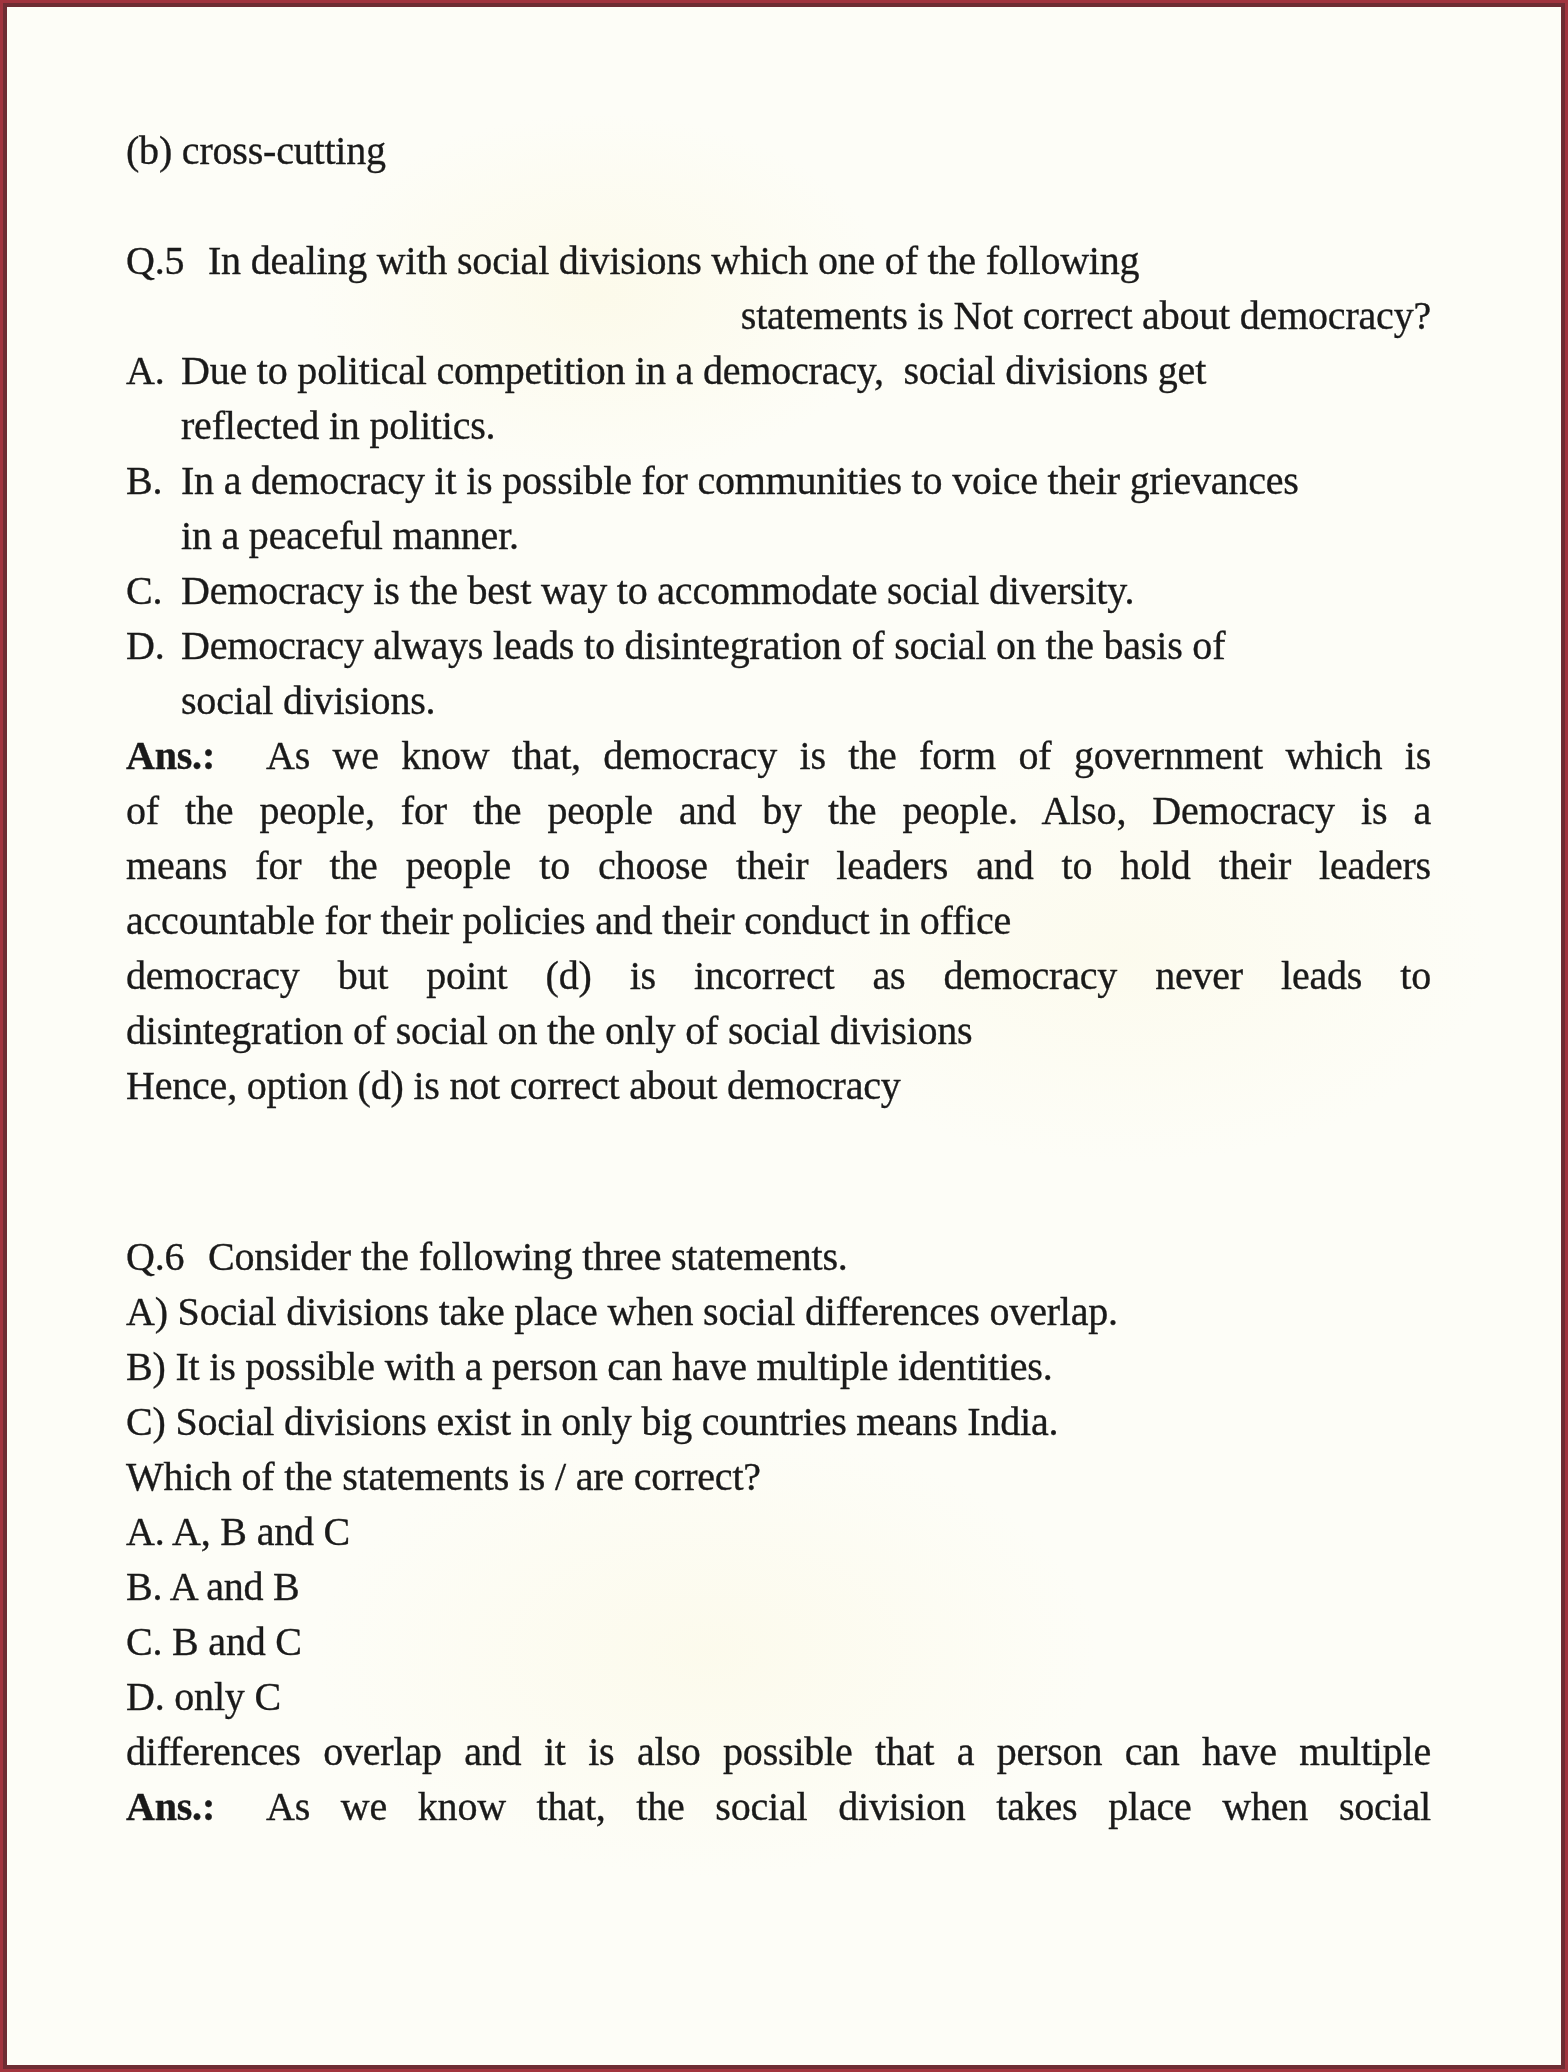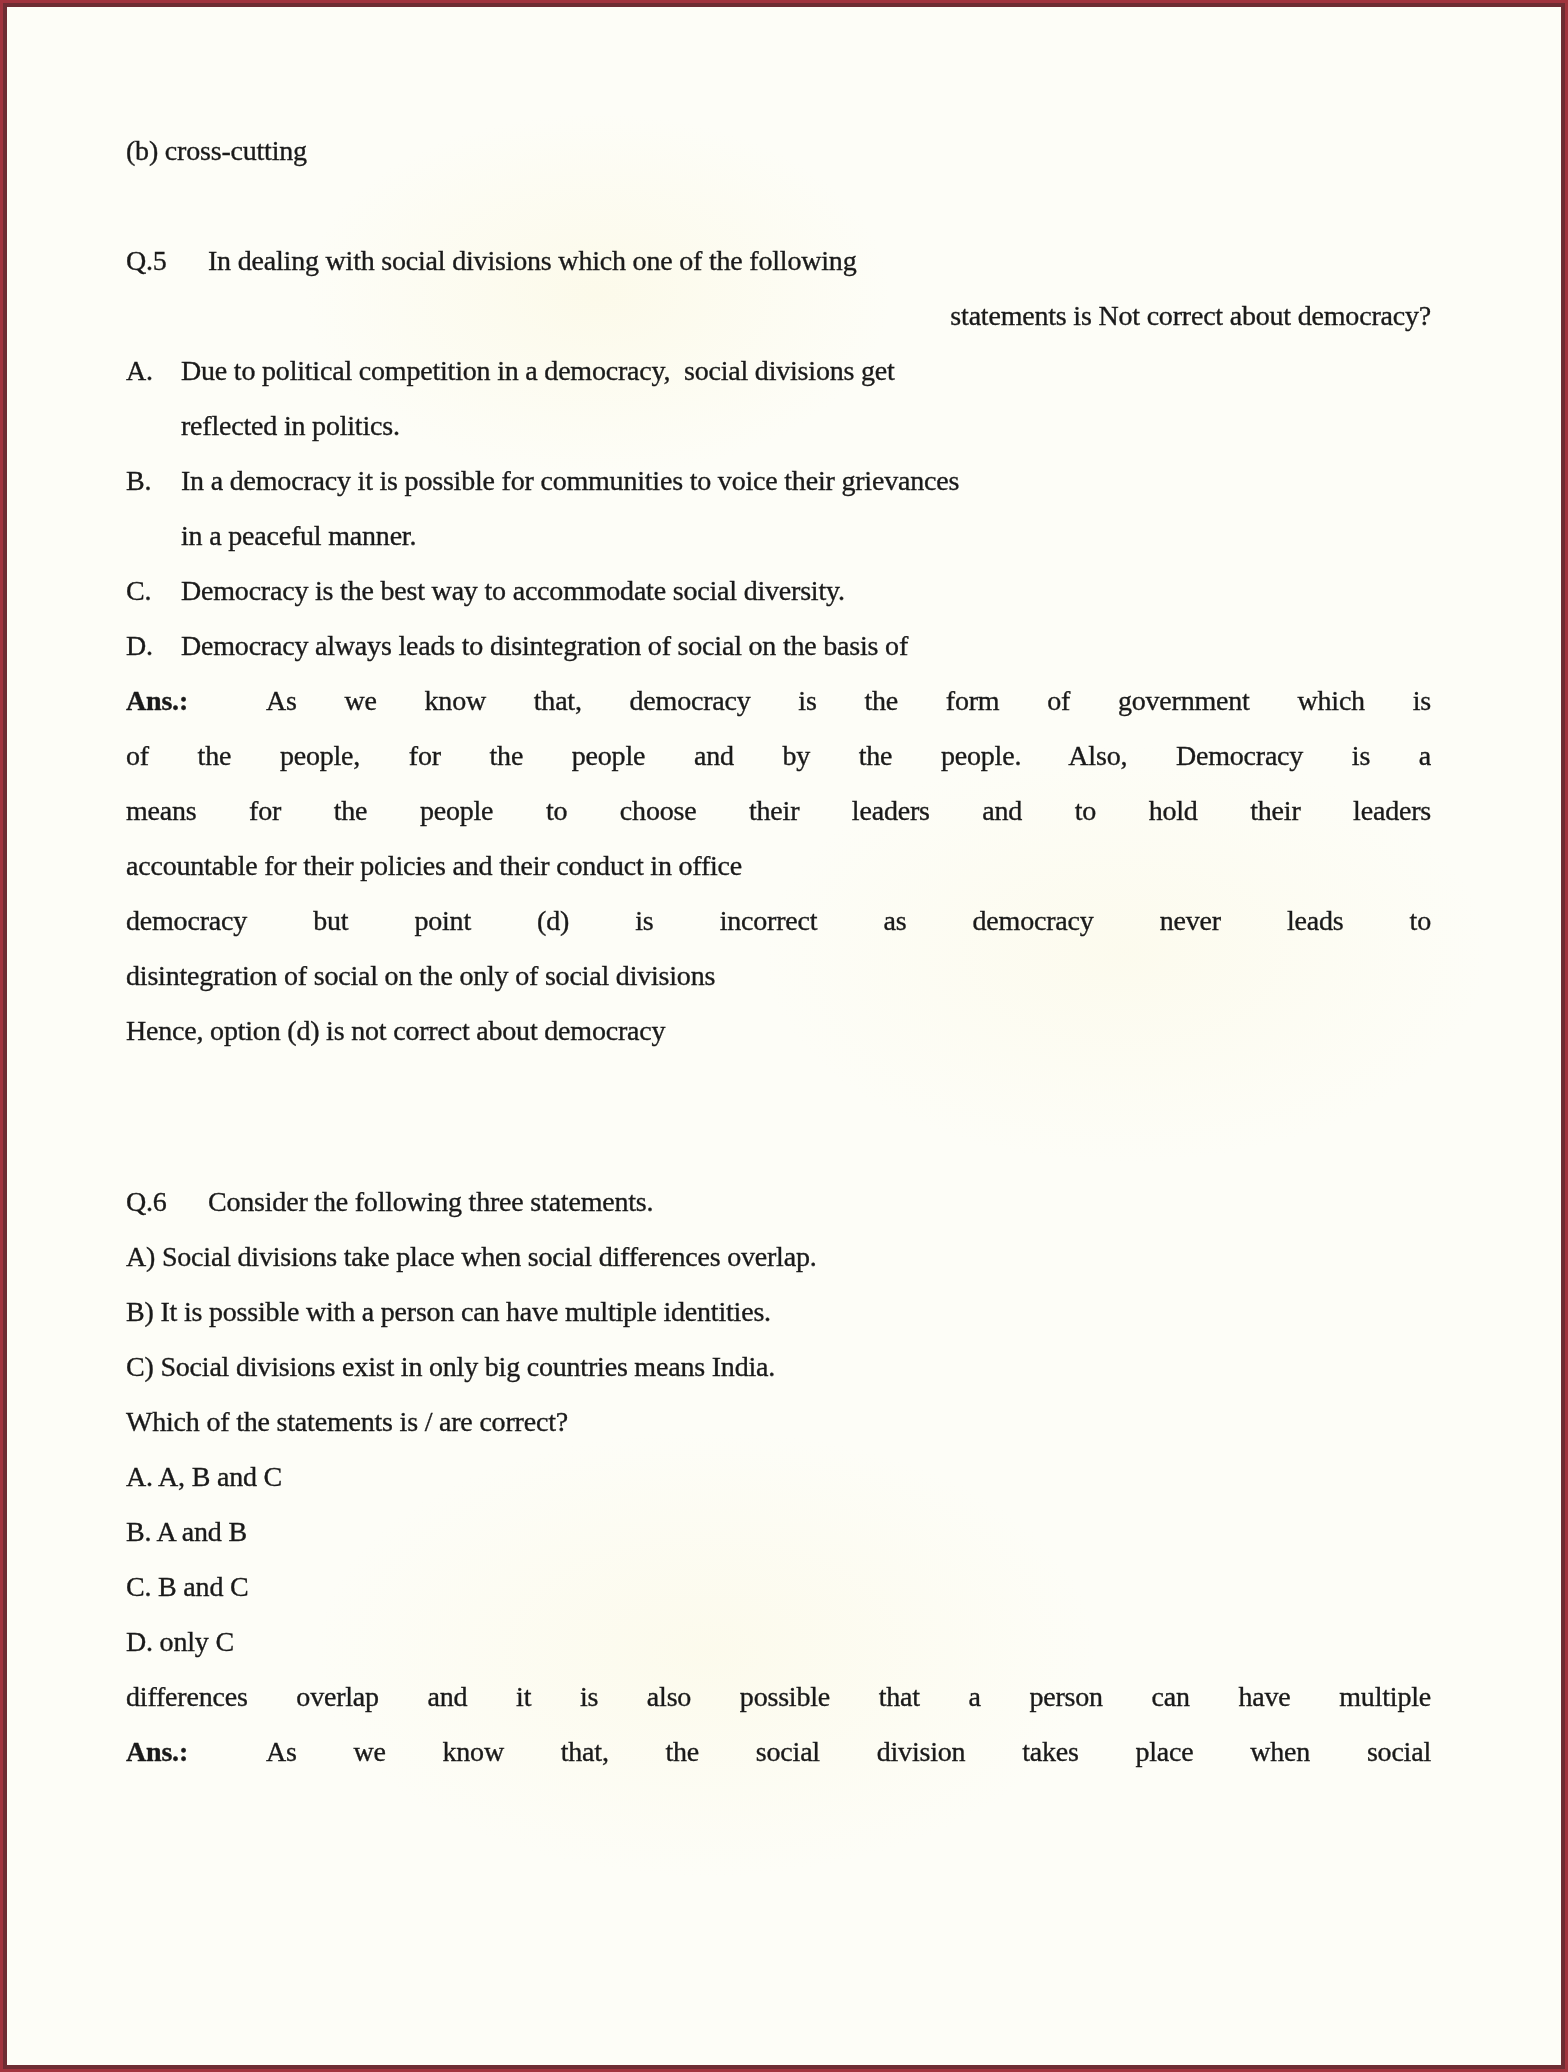--- a/index.html
+++ b/index.html
@@ -28,21 +28,21 @@
     border:4px solid var(--border-inner);
     background:
       radial-gradient(ellipse 420px 260px at 38% 14%, rgba(250,243,205,.30), transparent 70%),
       radial-gradient(ellipse 520px 300px at 72% 46%, rgba(250,243,205,.22), transparent 70%),
       radial-gradient(ellipse 560px 320px at 45% 80%, rgba(250,243,205,.25), transparent 70%),
       var(--page-bg);
     overflow:hidden;
   }
   .content{
     padding:116px 130px 0 119px;
-    font-size:28px;
+    font-size:40px;
     line-height:55px;
     letter-spacing:-0.2px;
     -webkit-text-stroke:0.35px var(--ink);
   }
   .line{white-space:nowrap;}
   
   .jl{
     white-space:normal;
     text-align:justify;
     text-align-last:justify;
@@ -73,20 +73,21 @@
 
       <div class="line"><span class="olabel">A.</span><span>Due to political competition in a democracy,&nbsp; social divisions get</span></div>
       <div class="line indent-o">reflected in politics.</div>
 
       <div class="line"><span class="olabel">B.</span><span>In a democracy it is possible for communities to voice their grievances</span></div>
       <div class="line indent-o">in a peaceful manner.</div>
 
       <div class="line"><span class="olabel">C.</span><span>Democracy is the best way to accommodate social diversity.</span></div>
 
       <div class="line"><span class="olabel">D.</span><span>Democracy always leads to disintegration of social on the basis of</span></div>
+      <div class="line indent-o">social divisions.</div>
 
       <div class="jl"><span class="alabel">Ans.:</span><span>As we know that, democracy is the form of government which is</span></div>
       <div class="jl">of the people, for the people and by the people. Also, Democracy is a</div>
       <div class="jl">means for the people to choose their leaders and to hold their leaders</div>
       <div class="line">accountable for their policies and their conduct in office</div>
 
       <div class="jl">democracy but point (d) is incorrect as democracy never leads to</div>
       <div class="line">disintegration of social on the only of social divisions</div>
 
       <div class="line">Hence, option (d) is not correct about democracy</div>

